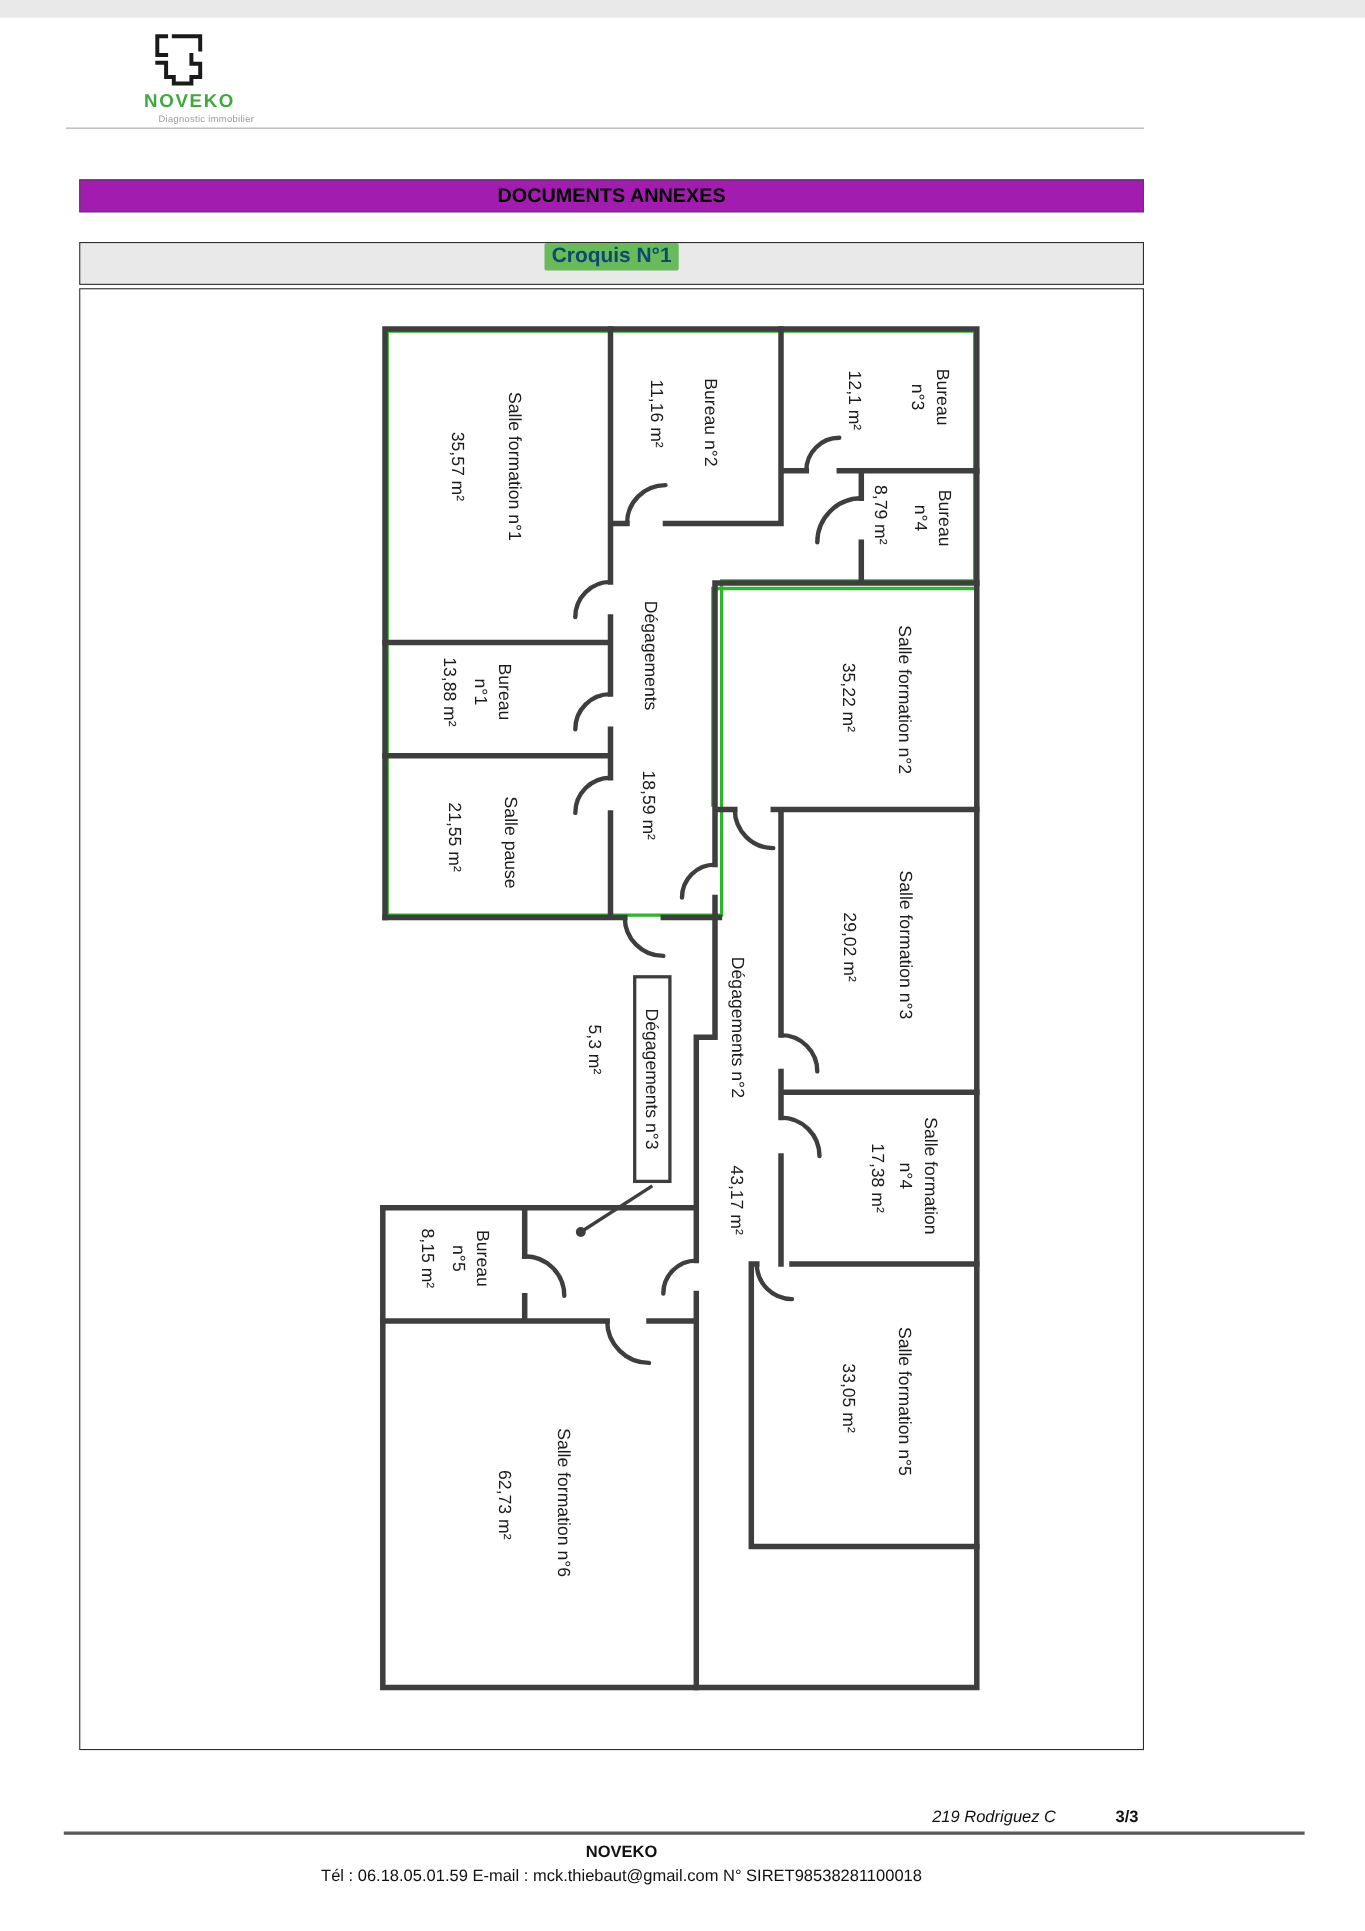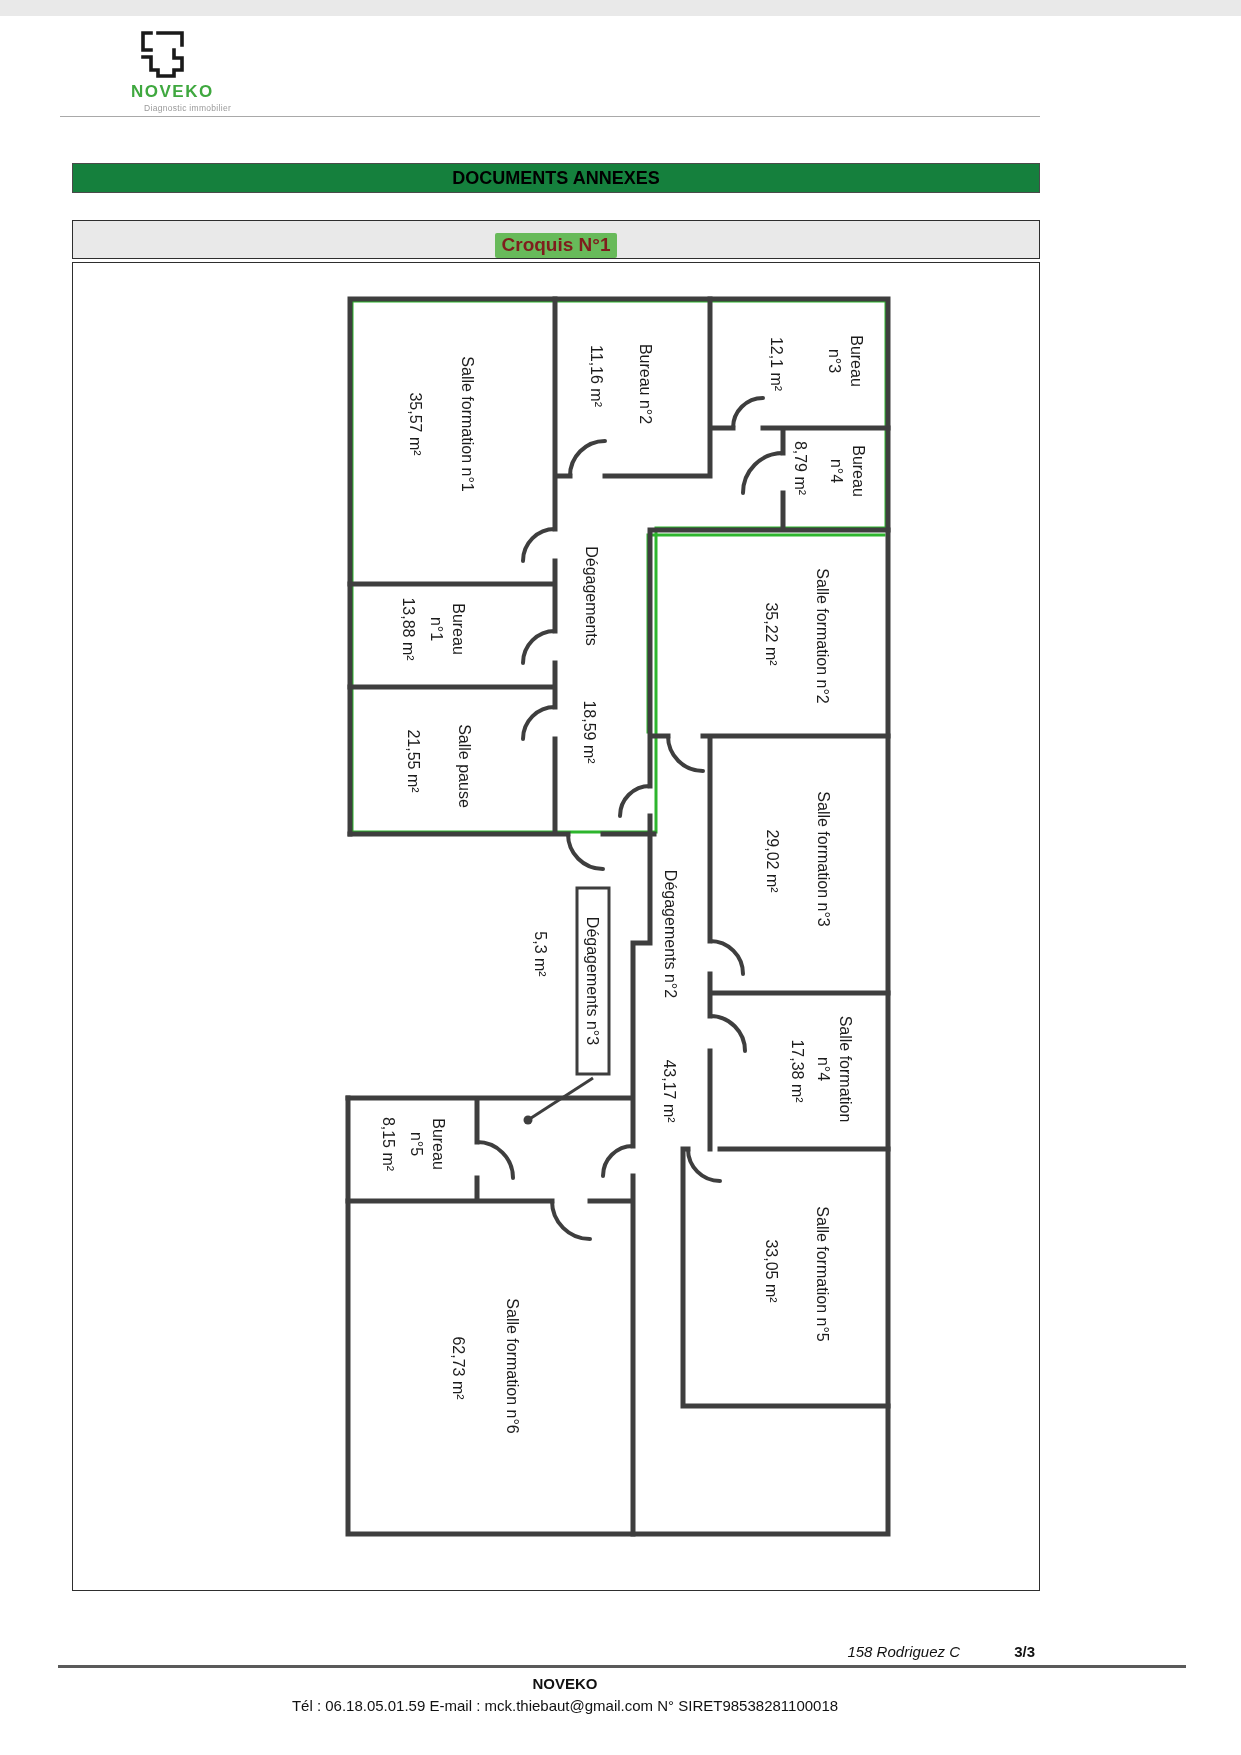--- a/index.html
+++ b/index.html
@@ -7,26 +7,26 @@
     position:relative;width:1241px;height:1755px;background:#ffffff;
     font-family:"Liberation Sans", sans-serif;color:#111;overflow:hidden;margin:16px auto;
   }
   .abs{position:absolute;}
   
   .brand{left:131px;top:66px;font-size:17px;font-weight:bold;letter-spacing:1.5px;color:#3fa83f;}
   .tagline{left:134px;top:87px;font-size:8.5px;color:#9a9a9a;letter-spacing:.3px;padding-left:10px;}
   .top-rule{left:60px;top:100px;width:980px;border-top:1.5px solid #a9a9a9;height:0;}
   
   .bar-annexes{
-    left:72px;top:147px;width:966px;height:28px;background:#15803d;border:1.5px solid #4a4a4a;
+    left:72px;top:147px;width:966px;height:28px;background:#a21caf;border:1.5px solid #4a4a4a;
     display:flex;align-items:center;justify-content:center;font-size:18px;font-weight:bold;color:#000;
   }
   .bar-croquis{
     left:72px;top:204px;width:966px;height:37px;background:#e9e9e9;border:1.5px solid #2e2e2e;
-    display:flex;align-items:flex-end;justify-content:center;font-size:19px;font-weight:bold;color:#7f1d1d;
+    display:flex;align-items:flex-start;justify-content:center;font-size:19px;font-weight:bold;color:#0c4a6e;
   }
   .hl-green{background:#68ba5a;padding:1px 7px 2px 7px;border-radius:2px;}
   
   .panel{left:72px;top:246px;width:966px;height:1327px;background:#fff;border:1.5px solid #2e2e2e;}
   .plan-svg{left:72px;top:246px;}
   
   .footer-ref{left:790px;top:1627px;width:170px;font-size:15px;font-style:italic;text-align:right;}
   .footer-page{left:985px;top:1627px;width:50px;font-size:15px;font-weight:bold;text-align:right;}
   .footer-rule{left:58px;top:1649px;width:1128px;border-top:3px solid #5a5a5a;height:0;}
   .footer-center{left:0;top:1657px;width:1130px;text-align:center;font-size:15px;line-height:22px;}
@@ -158,21 +158,21 @@
     <g>
       <g transform="rotate(90 593 965)">
         <rect x="500" y="949" width="186" height="32" fill="#ffffff" stroke="#3e3e3e" stroke-width="3"></rect>
         <text x="593" y="971" text-anchor="middle" font-size="16" fill="#1c1c1c" font-family="Liberation Sans, sans-serif">Dégagements n°3</text>
       </g>
       <path d="M593 1062 L528 1104" stroke="#3e3e3e" stroke-width="3" fill="none"></path>
       <circle cx="528" cy="1104" r="4.5" fill="#3e3e3e"></circle>
     </g>
   </svg>
 
-  <div class="abs footer-ref">158 Rodriguez C</div>
+  <div class="abs footer-ref">219 Rodriguez C</div>
   <div class="abs footer-page">3/3</div>
   <div class="abs footer-rule"></div>
   <div class="abs footer-center">
     <div class="footer-company">NOVEKO</div>
     <div>Tél : 06.18.05.01.59  E-mail : mck.thiebaut@gmail.com  N° SIRET98538281100018</div>
   </div>
 
 </div>
 
 </body></html>

